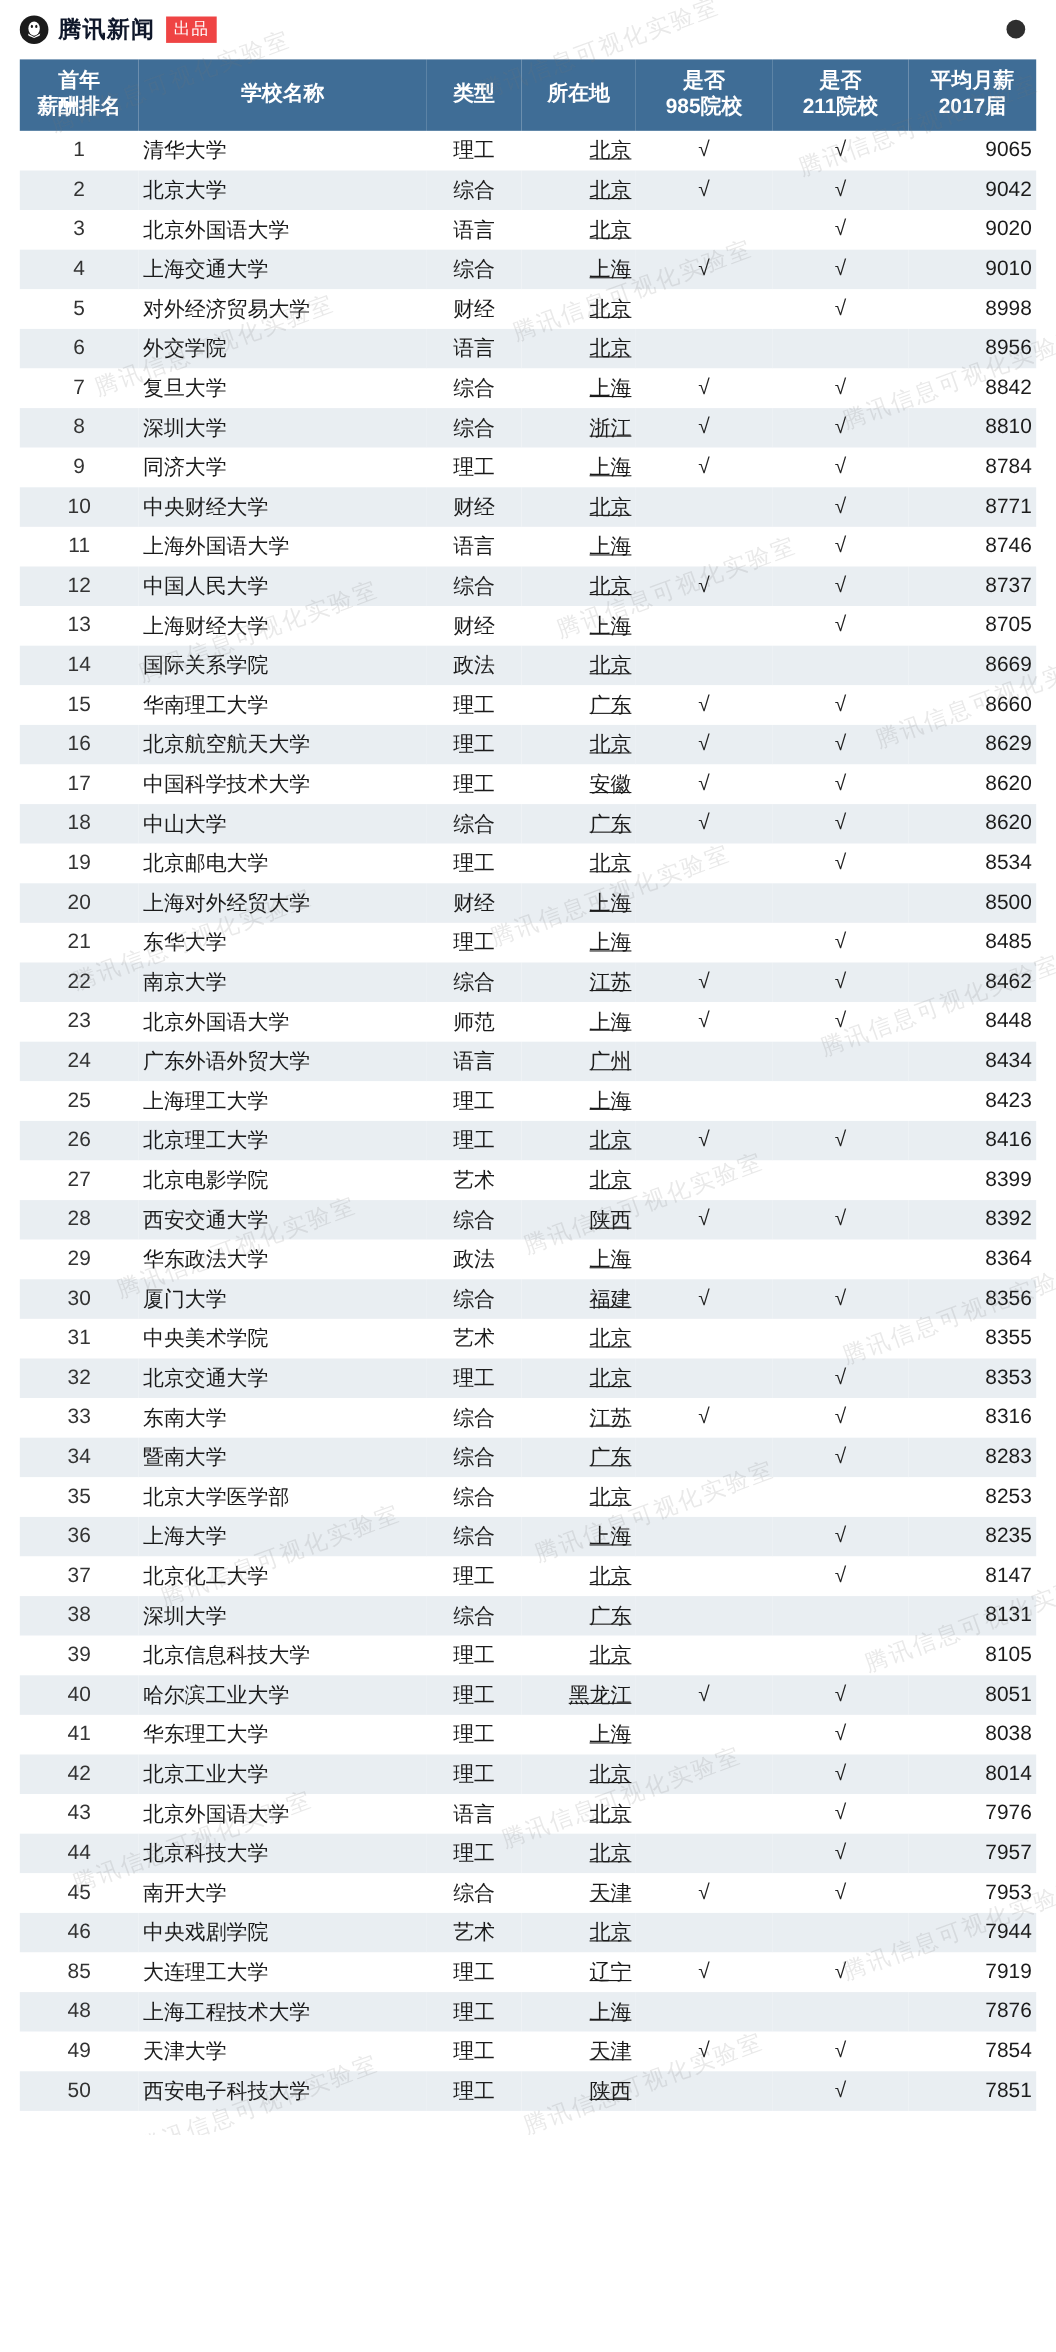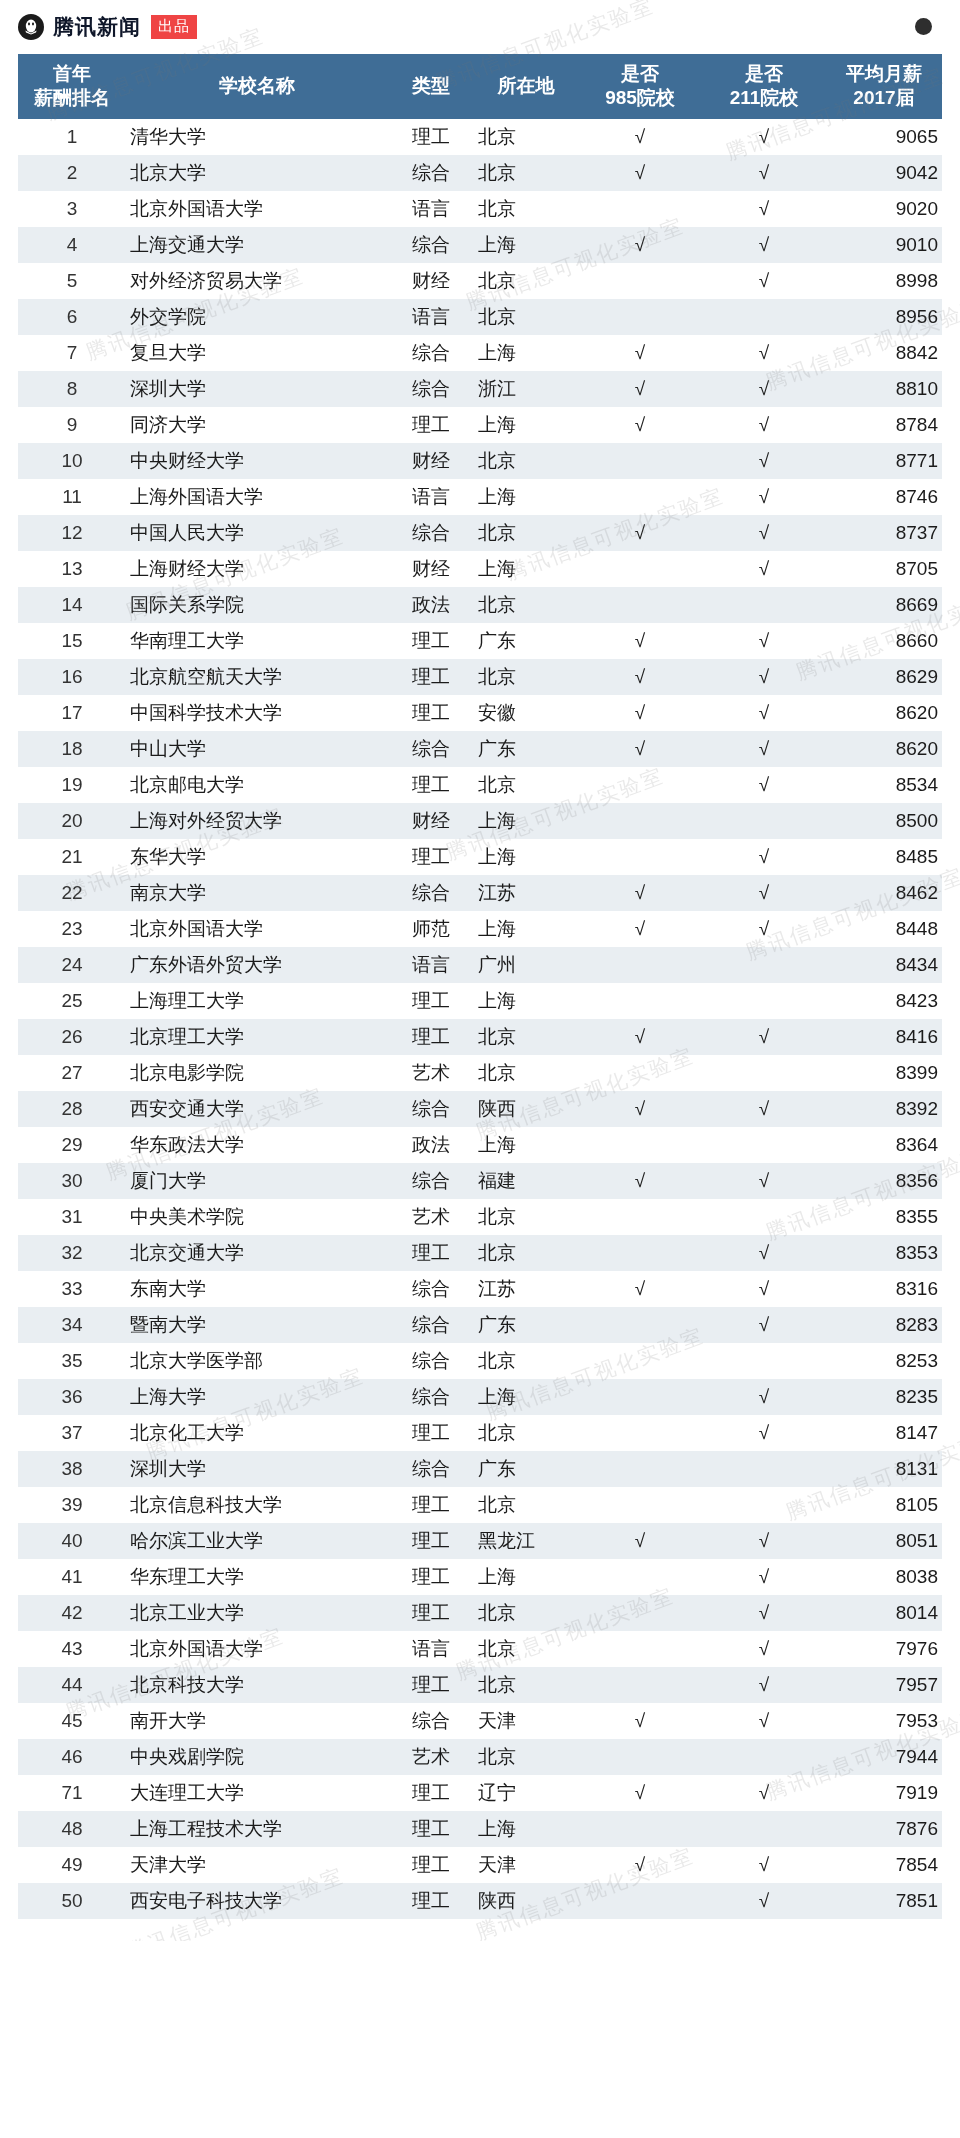--- a/index.html
+++ b/index.html
@@ -128,21 +128,21 @@
     vertical-align: middle;
     border: none;
     white-space: nowrap;
   }
   tbody tr.odd  { background: #ffffff; }
   tbody tr.even { background: #e9eef2; }
 
   td.rank-cell { text-align: center; color: #333; }
   td.name-cell { text-align: left; padding-left: 16px; }
   td.type-cell { text-align: center; }
-  td.loc-cell  { text-align: left; padding-left: 12px; }
+  td.loc-cell  { text-align: right; padding-left: 12px; text-decoration: underline; }
   td.mark-cell { text-align: center; font-size: 19px; color: #222; }
   td.sal-cell  { text-align: right; padding-right: 16px; }
 
   .bottom-pad { height: 8px; }
 </style>
 </head>
 <body>
 
 <div class="page">
 
@@ -635,21 +635,21 @@
           <tr class="even">
             <td class="rank-cell">46</td>
             <td class="name-cell">中央戏剧学院</td>
             <td class="type-cell">艺术</td>
             <td class="loc-cell">北京</td>
             <td class="mark-cell"></td>
             <td class="mark-cell"></td>
             <td class="sal-cell">7944</td>
           </tr>
           <tr class="odd">
-            <td class="rank-cell">71</td>
+            <td class="rank-cell">85</td>
             <td class="name-cell">大连理工大学</td>
             <td class="type-cell">理工</td>
             <td class="loc-cell">辽宁</td>
             <td class="mark-cell">√</td>
             <td class="mark-cell">√</td>
             <td class="sal-cell">7919</td>
           </tr>
           <tr class="even">
             <td class="rank-cell">48</td>
             <td class="name-cell">上海工程技术大学</td>

